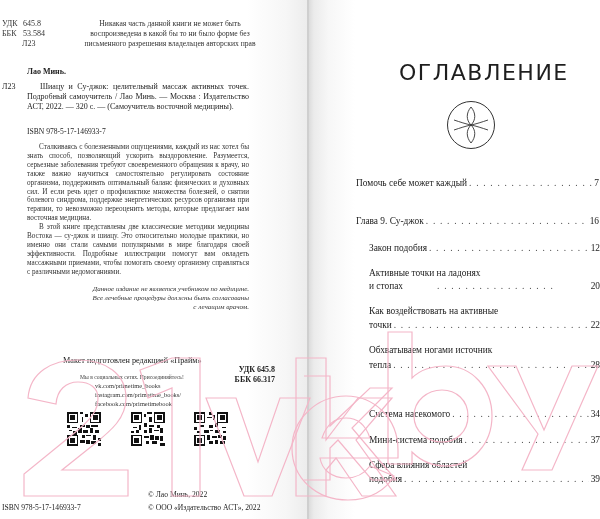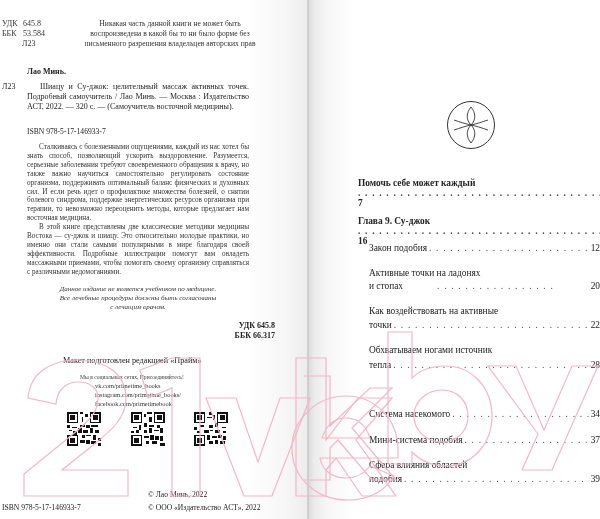--- a/index.html
+++ b/index.html
@@ -28,36 +28,36 @@
 
   
   .cls { font-size: 8px; line-height: 10px; color: #333; }
   .rights { font-size: 7.6px; line-height: 10px; color: #333; text-align: center; width: 200px; }
   .author { font-size: 8px; font-weight: bold; color: #222; }
   .biblio { font-size: 8px; line-height: 10px; color: #222; width: 222px; white-space: normal; text-align: justify; }
   .biblio-code { font-size: 8px; color: #222; }
   .isbn-small { font-size: 7.6px; color: #222; }
   .annotation { font-size: 7.2px; line-height: 8.9px; color: #333; width: 222px; white-space: normal; text-align: justify; }
   .annotation p { text-indent: 12px; }
-  .disclaimer { font-size: 7px; line-height: 9px; font-style: italic; color: #333; text-align: center; width: 222px; white-space: normal; }
-  .udk-right { font-size: 8px; line-height: 10px; font-weight: bold; color: #222; text-align: right; }
+  .disclaimer { font-size: 7px; line-height: 9px; font-style: italic; color: #333; text-align: right; width: 222px; white-space: normal; }
+  .udk-right { font-size: 8px; line-height: 10px; font-weight: bold; color: #222; text-align: right; margin-top: 44px; }
   .maket { font-size: 8.2px; color: #222; }
   .social-head { font-size: 5.6px; color: #444; }
   .social-link { font-size: 6.4px; color: #333; }
   .bottom-line { font-size: 7.6px; color: #222; }
 
   .qr { position: absolute; width: 34px; height: 34px; background: #fff; }
   .qr svg { width: 34px; height: 34px; display: block; }
 
   
   .toc-title { font-family: "DejaVu Sans", "Liberation Sans", sans-serif; font-size: 22px; letter-spacing: 1.5px; color: #1e1e1e; font-weight: normal; }
   .emblem { position: absolute; left: 446px; top: 100px; width: 50px; height: 50px; }
 
   .toc-row { position: absolute; display: flex; align-items: baseline; font-size: 9.4px; color: #222; }
-  .toc-row.bold { font-weight: bold; flex-direction: column; }
+  .toc-row.bold { font-weight: normal; }
   .toc-row .lbl { white-space: nowrap; }
   .toc-row .dots { flex: 1; overflow: hidden; white-space: nowrap; margin: 0 2px; color: #444; letter-spacing: 1.2px; }
   .toc-row .dots::before { content: ". . . . . . . . . . . . . . . . . . . . . . . . . . . . . . . . . . . . . . . . . . . . . . . . . . . . . . . . . . . . . ."; }
   .toc-row .pg { white-space: nowrap; }
   .toc-line1 { position: absolute; font-size: 9.4px; color: #222; white-space: nowrap; }
 
   
   .watermark { position: absolute; left: 0; top: 0; width: 600px; height: 519px; pointer-events: none; }
 </style>
 </head>
@@ -219,20 +219,21 @@
     </div>
 
     <div class="abs bottom-line" style="left:2px; top:503px;">ISBN 978-5-17-146933-7</div>
     <div class="abs bottom-line" style="left:148px; top:490px;">© Лао Минь, 2022</div>
     <div class="abs bottom-line" style="left:148px; top:503px;">© ООО «Издательство АСТ», 2022</div>
   </div>
 
   <div class="page-right"></div>
   <div class="gutter-line"></div>
 
+  <div class="abs toc-title" style="left:399px; top:60px;">ОГЛАВЛЕНИЕ</div>
 
   <svg class="emblem" viewBox="0 0 50 50">
     <circle cx="25" cy="25" r="23.5" fill="none" stroke="#333" stroke-width="1"></circle>
     <path d="M25 7 C20 13, 20 20, 25 25 C30 20, 30 13, 25 7 Z" fill="none" stroke="#333" stroke-width="0.9"></path>
     <path d="M25 43 C20 37, 20 30, 25 25 C30 30, 30 37, 25 43 Z" fill="none" stroke="#333" stroke-width="0.9"></path>
     <path d="M8 20 C14 22, 20 24, 25 25 C20 26, 14 28, 8 30" fill="none" stroke="#333" stroke-width="0.9"></path>
     <path d="M42 20 C36 22, 30 24, 25 25 C30 26, 36 28, 42 30" fill="none" stroke="#333" stroke-width="0.9"></path>
   </svg>
 
   <div class="toc-row bold" style="left:356px; top:178px; width:243px;">

